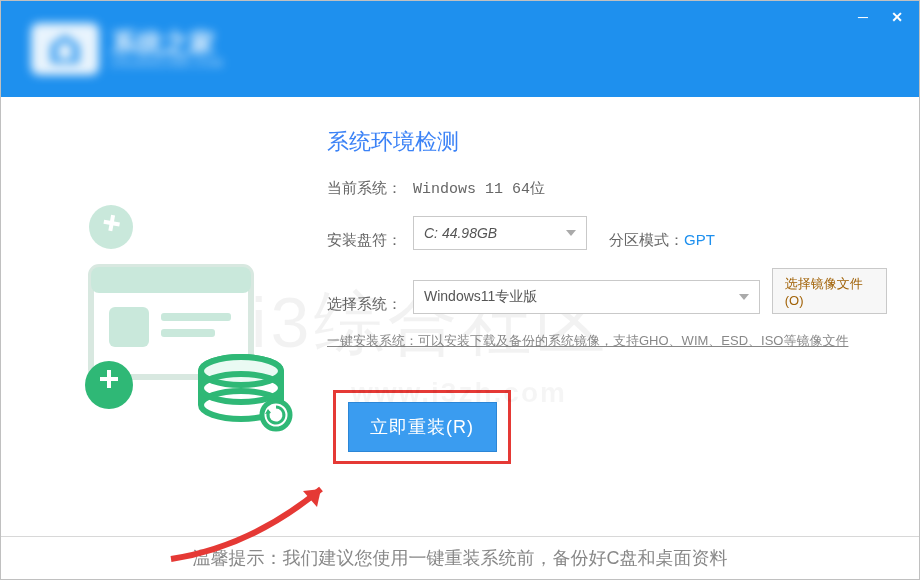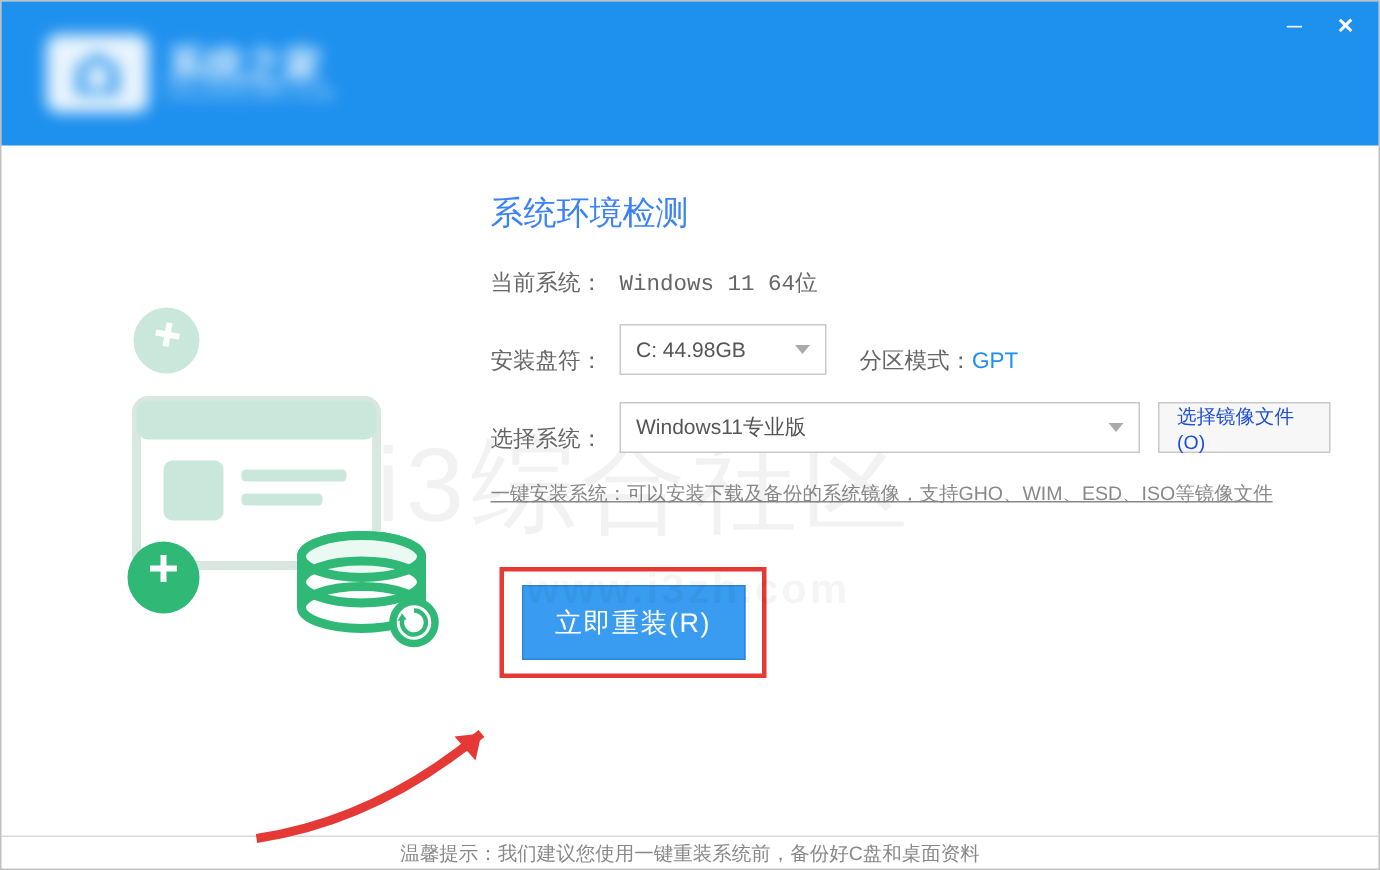--- a/index.html
+++ b/index.html
@@ -119,35 +119,35 @@
   cursor: pointer;
 }
 .select .sel-text { flex: 1; color: #555; font-size: 14px; }
 .caret {
   width: 0; height: 0;
   border-left: 5px solid transparent;
   border-right: 5px solid transparent;
   border-top: 6px solid #aaa;
   margin-left: 8px;
 }
-.drive-select { width: 138px; }
+.drive-select { width: 174px; font-style: italic; }
 .partition {
   margin-left: 22px;
   font-size: 15px;
   color: #666;
 }
 .partition .gpt { color: #1e90ee; }
 .sys-select { width: 374px; margin-right: 12px; }
 .btn-ghost {
-  height: 34px;
+  height: 46px;
   border: 1px solid #c9c9c9;
   background: #f7f7f7;
   padding: 0 12px;
   font-size: 13px;
-  color: #1d4ed8;
+  color: #a16207;
   cursor: pointer;
   display: flex;
   align-items: center;
 }
 .help-text {
   font-size: 13px;
   color: #888;
   margin-top: 4px;
   margin-bottom: 40px;
   text-decoration: underline;
@@ -176,26 +176,26 @@
 }
 .arrow {
   position: absolute;
   left: 160px;
   top: 350px;
   width: 190px;
   height: 120px;
   pointer-events: none;
 }
 .footer {
-  height: 22px;
+  height: 43px;
   border-top: 1px solid #d8d8d8;
   display: flex;
   align-items: center;
   justify-content: center;
-  font-size: 13px;
+  font-size: 18px;
   color: #888;
 }
 .watermark {
   position: absolute;
   left: 250px;
   top: 180px;
   font-size: 70px;
   color: rgba(0,0,0,0.05);
   font-weight: normal;
   pointer-events: none;

